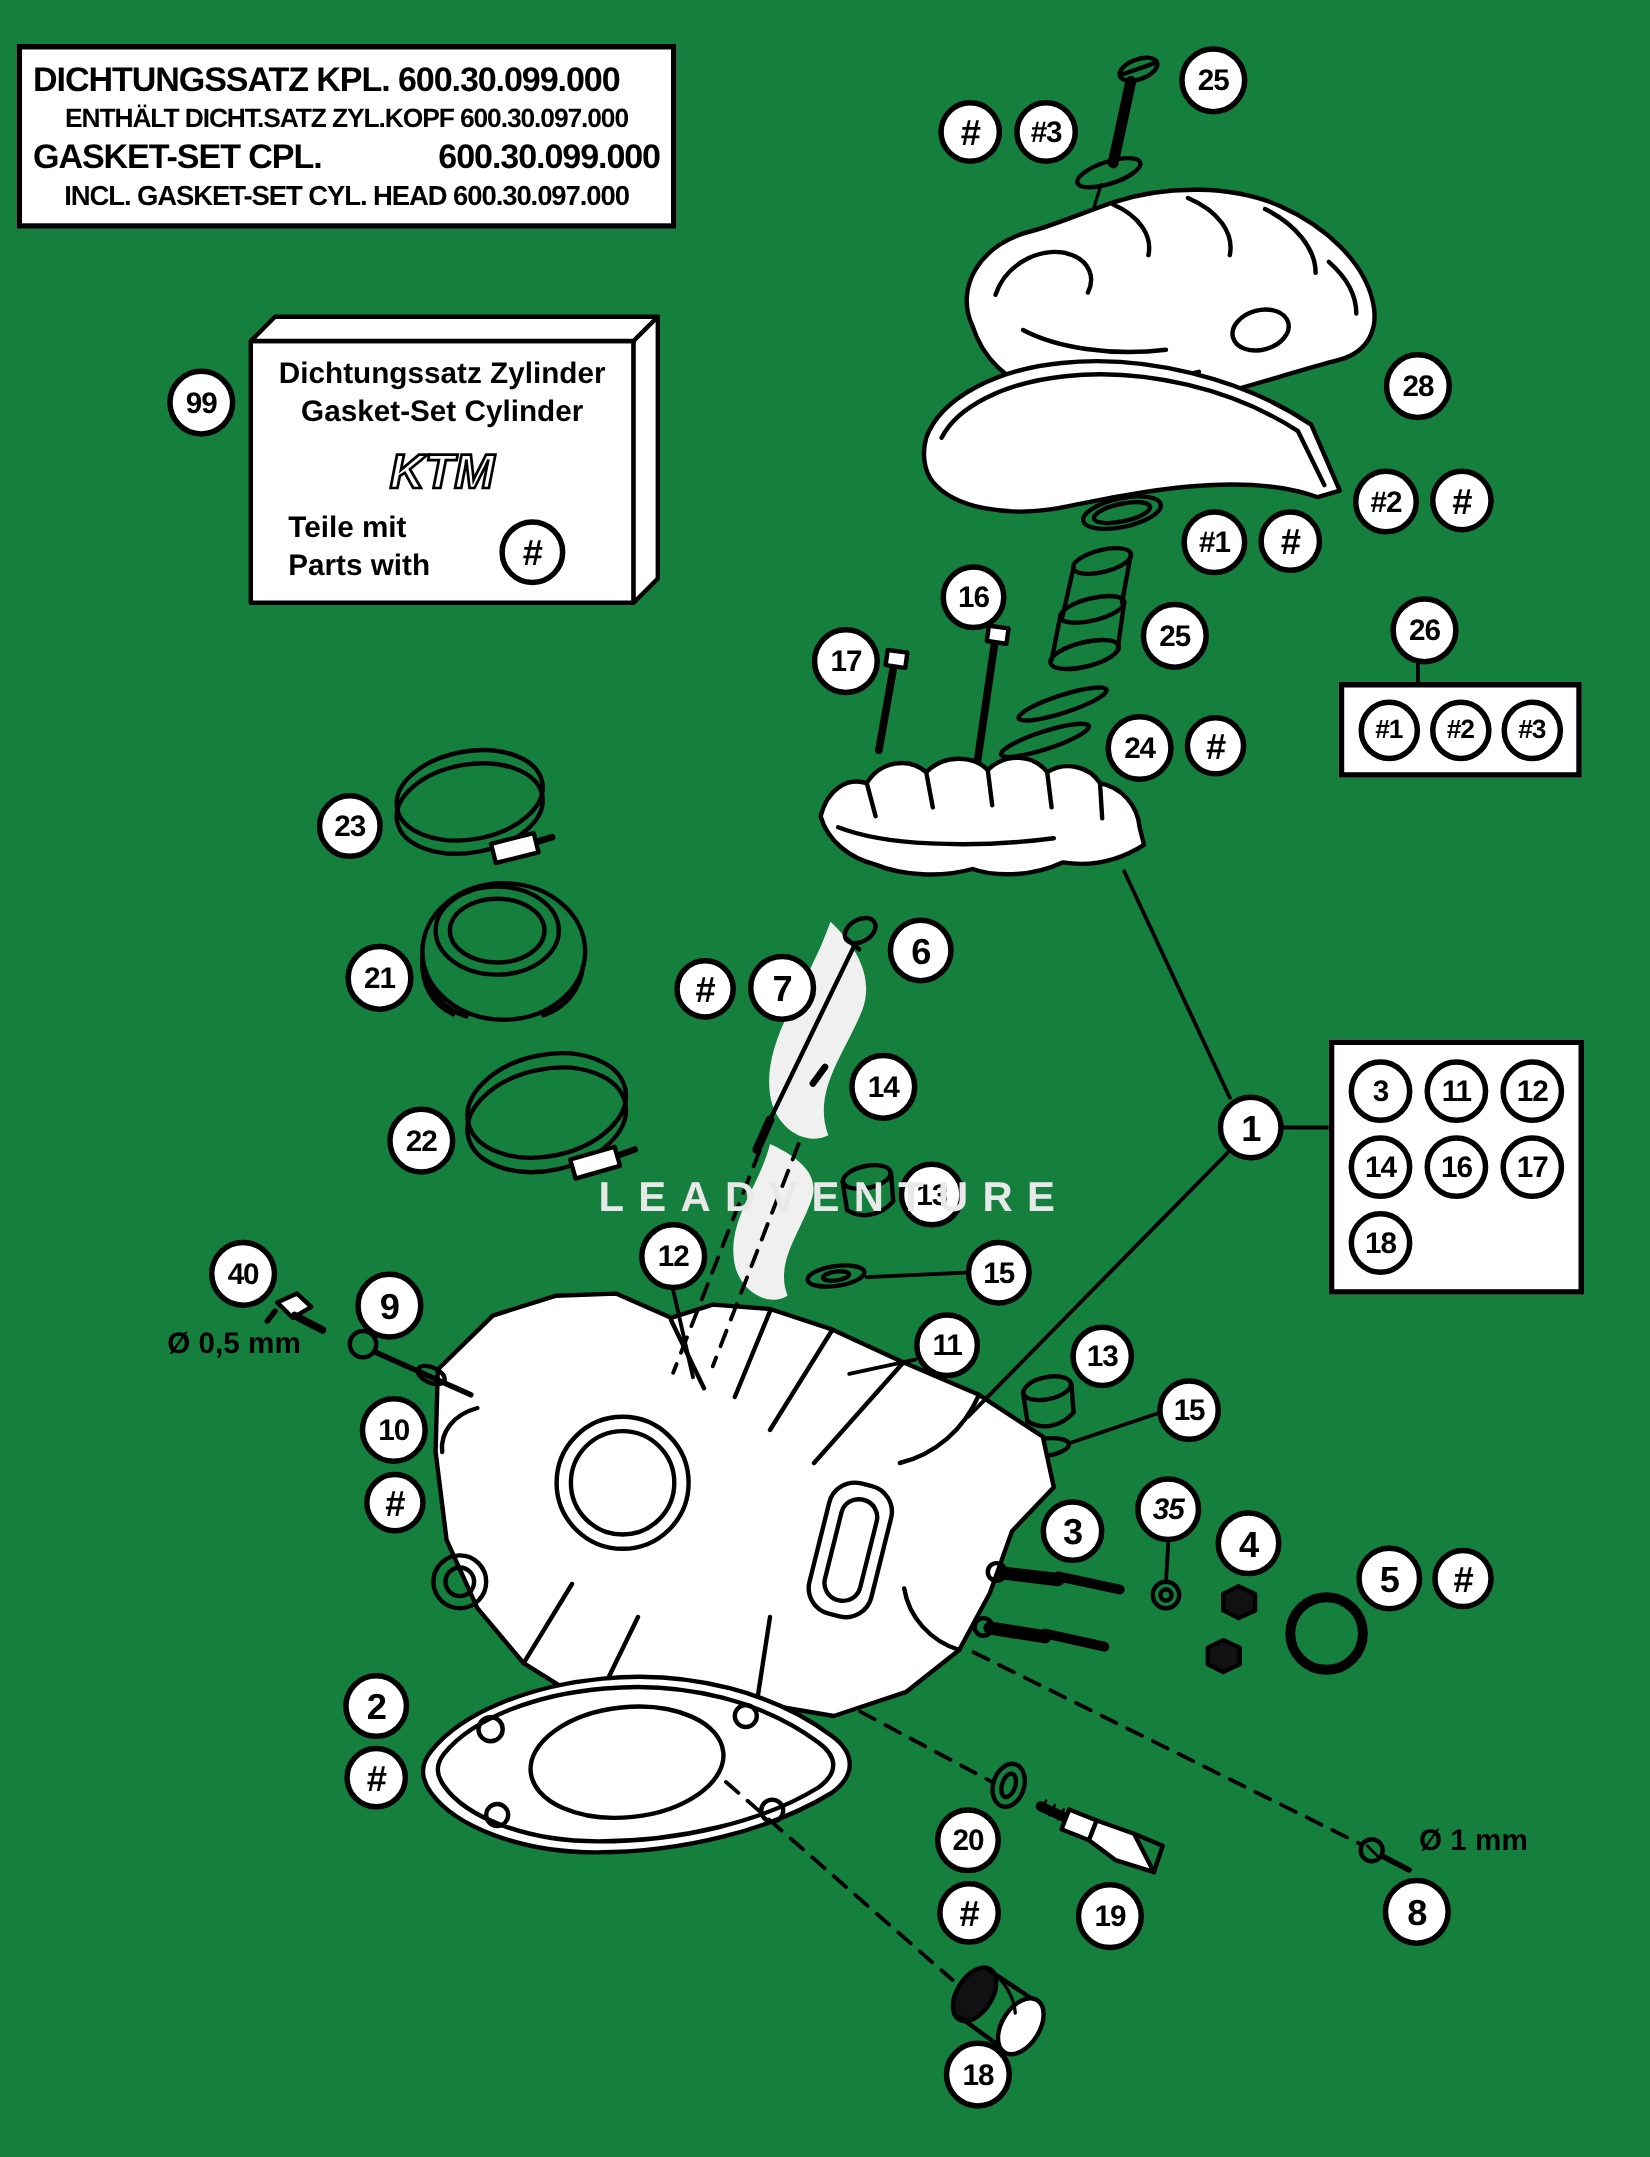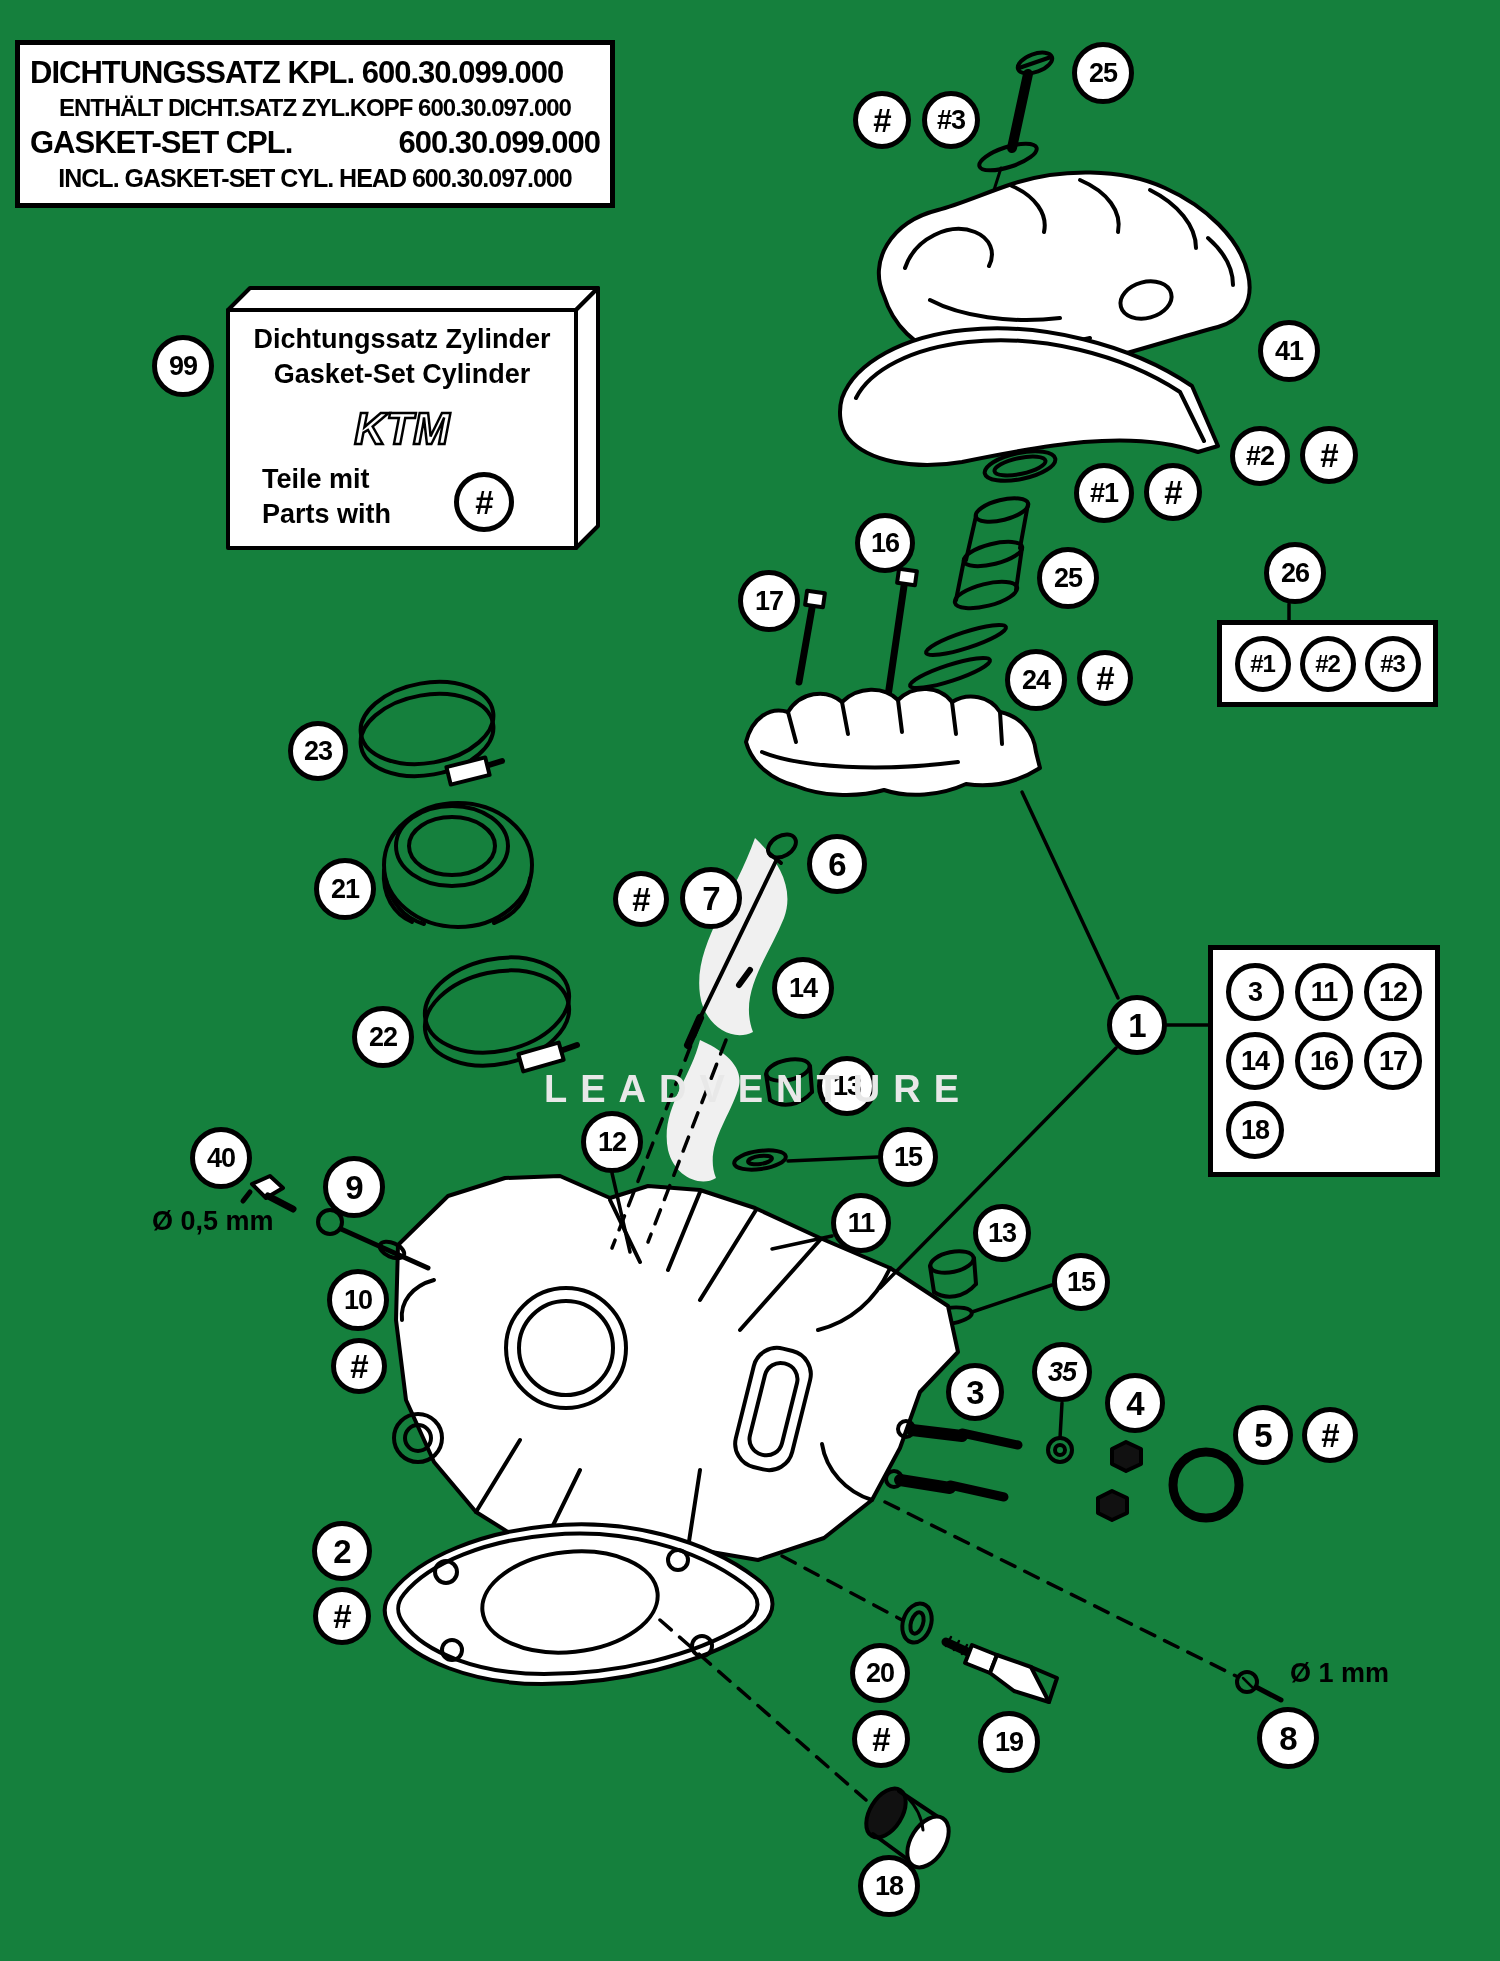--- a/index.html
+++ b/index.html
@@ -302,21 +302,21 @@
       <div class="callout boxed-circle" style="height: 58px; width: 58px; font-size: 27px;">16</div>
       <div class="callout boxed-circle" style="height: 58px; width: 58px; font-size: 27px;">17</div>
       <div class="callout boxed-circle" style="height: 58px; width: 58px; font-size: 27px;">18</div>
     </div>
 
   <div id="callouts">
       <div class="callout" style="height: 62px; width: 62px; font-size: 27px; left: 152px; top: 335px;">99</div>
       <div class="callout" style="height: 58px; width: 58px; font-size: 33px; left: 853px; top: 91px;">#</div>
       <div class="callout" style="height: 58px; width: 58px; font-size: 27px; left: 922px; top: 91px;">#3</div>
       <div class="callout" style="height: 62px; width: 62px; font-size: 27px; left: 1072px; top: 42px;">25</div>
-      <div class="callout" style="height: 62px; width: 62px; font-size: 27px; left: 1258px; top: 320px;">41</div>
+      <div class="callout" style="height: 62px; width: 62px; font-size: 27px; left: 1258px; top: 320px;">28</div>
       <div class="callout" style="height: 60px; width: 60px; font-size: 27px; left: 1230px; top: 426px;">#2</div>
       <div class="callout" style="height: 58px; width: 58px; font-size: 33px; left: 1300px; top: 426px;">#</div>
       <div class="callout" style="height: 60px; width: 60px; font-size: 27px; left: 1074px; top: 463px;">#1</div>
       <div class="callout" style="height: 58px; width: 58px; font-size: 33px; left: 1144px; top: 463px;">#</div>
       <div class="callout" style="height: 60px; width: 60px; font-size: 27px; left: 855px; top: 513px;">16</div>
       <div class="callout" style="height: 62px; width: 62px; font-size: 27px; left: 738px; top: 570px;">17</div>
       <div class="callout" style="height: 62px; width: 62px; font-size: 27px; left: 1037px; top: 547px;">25</div>
       <div class="callout" style="height: 62px; width: 62px; font-size: 27px; left: 1005px; top: 649px;">24</div>
       <div class="callout" style="height: 56px; width: 56px; font-size: 33px; left: 1077px; top: 650px;">#</div>
       <div class="callout" style="height: 62px; width: 62px; font-size: 27px; left: 1264px; top: 542px;">26</div>

